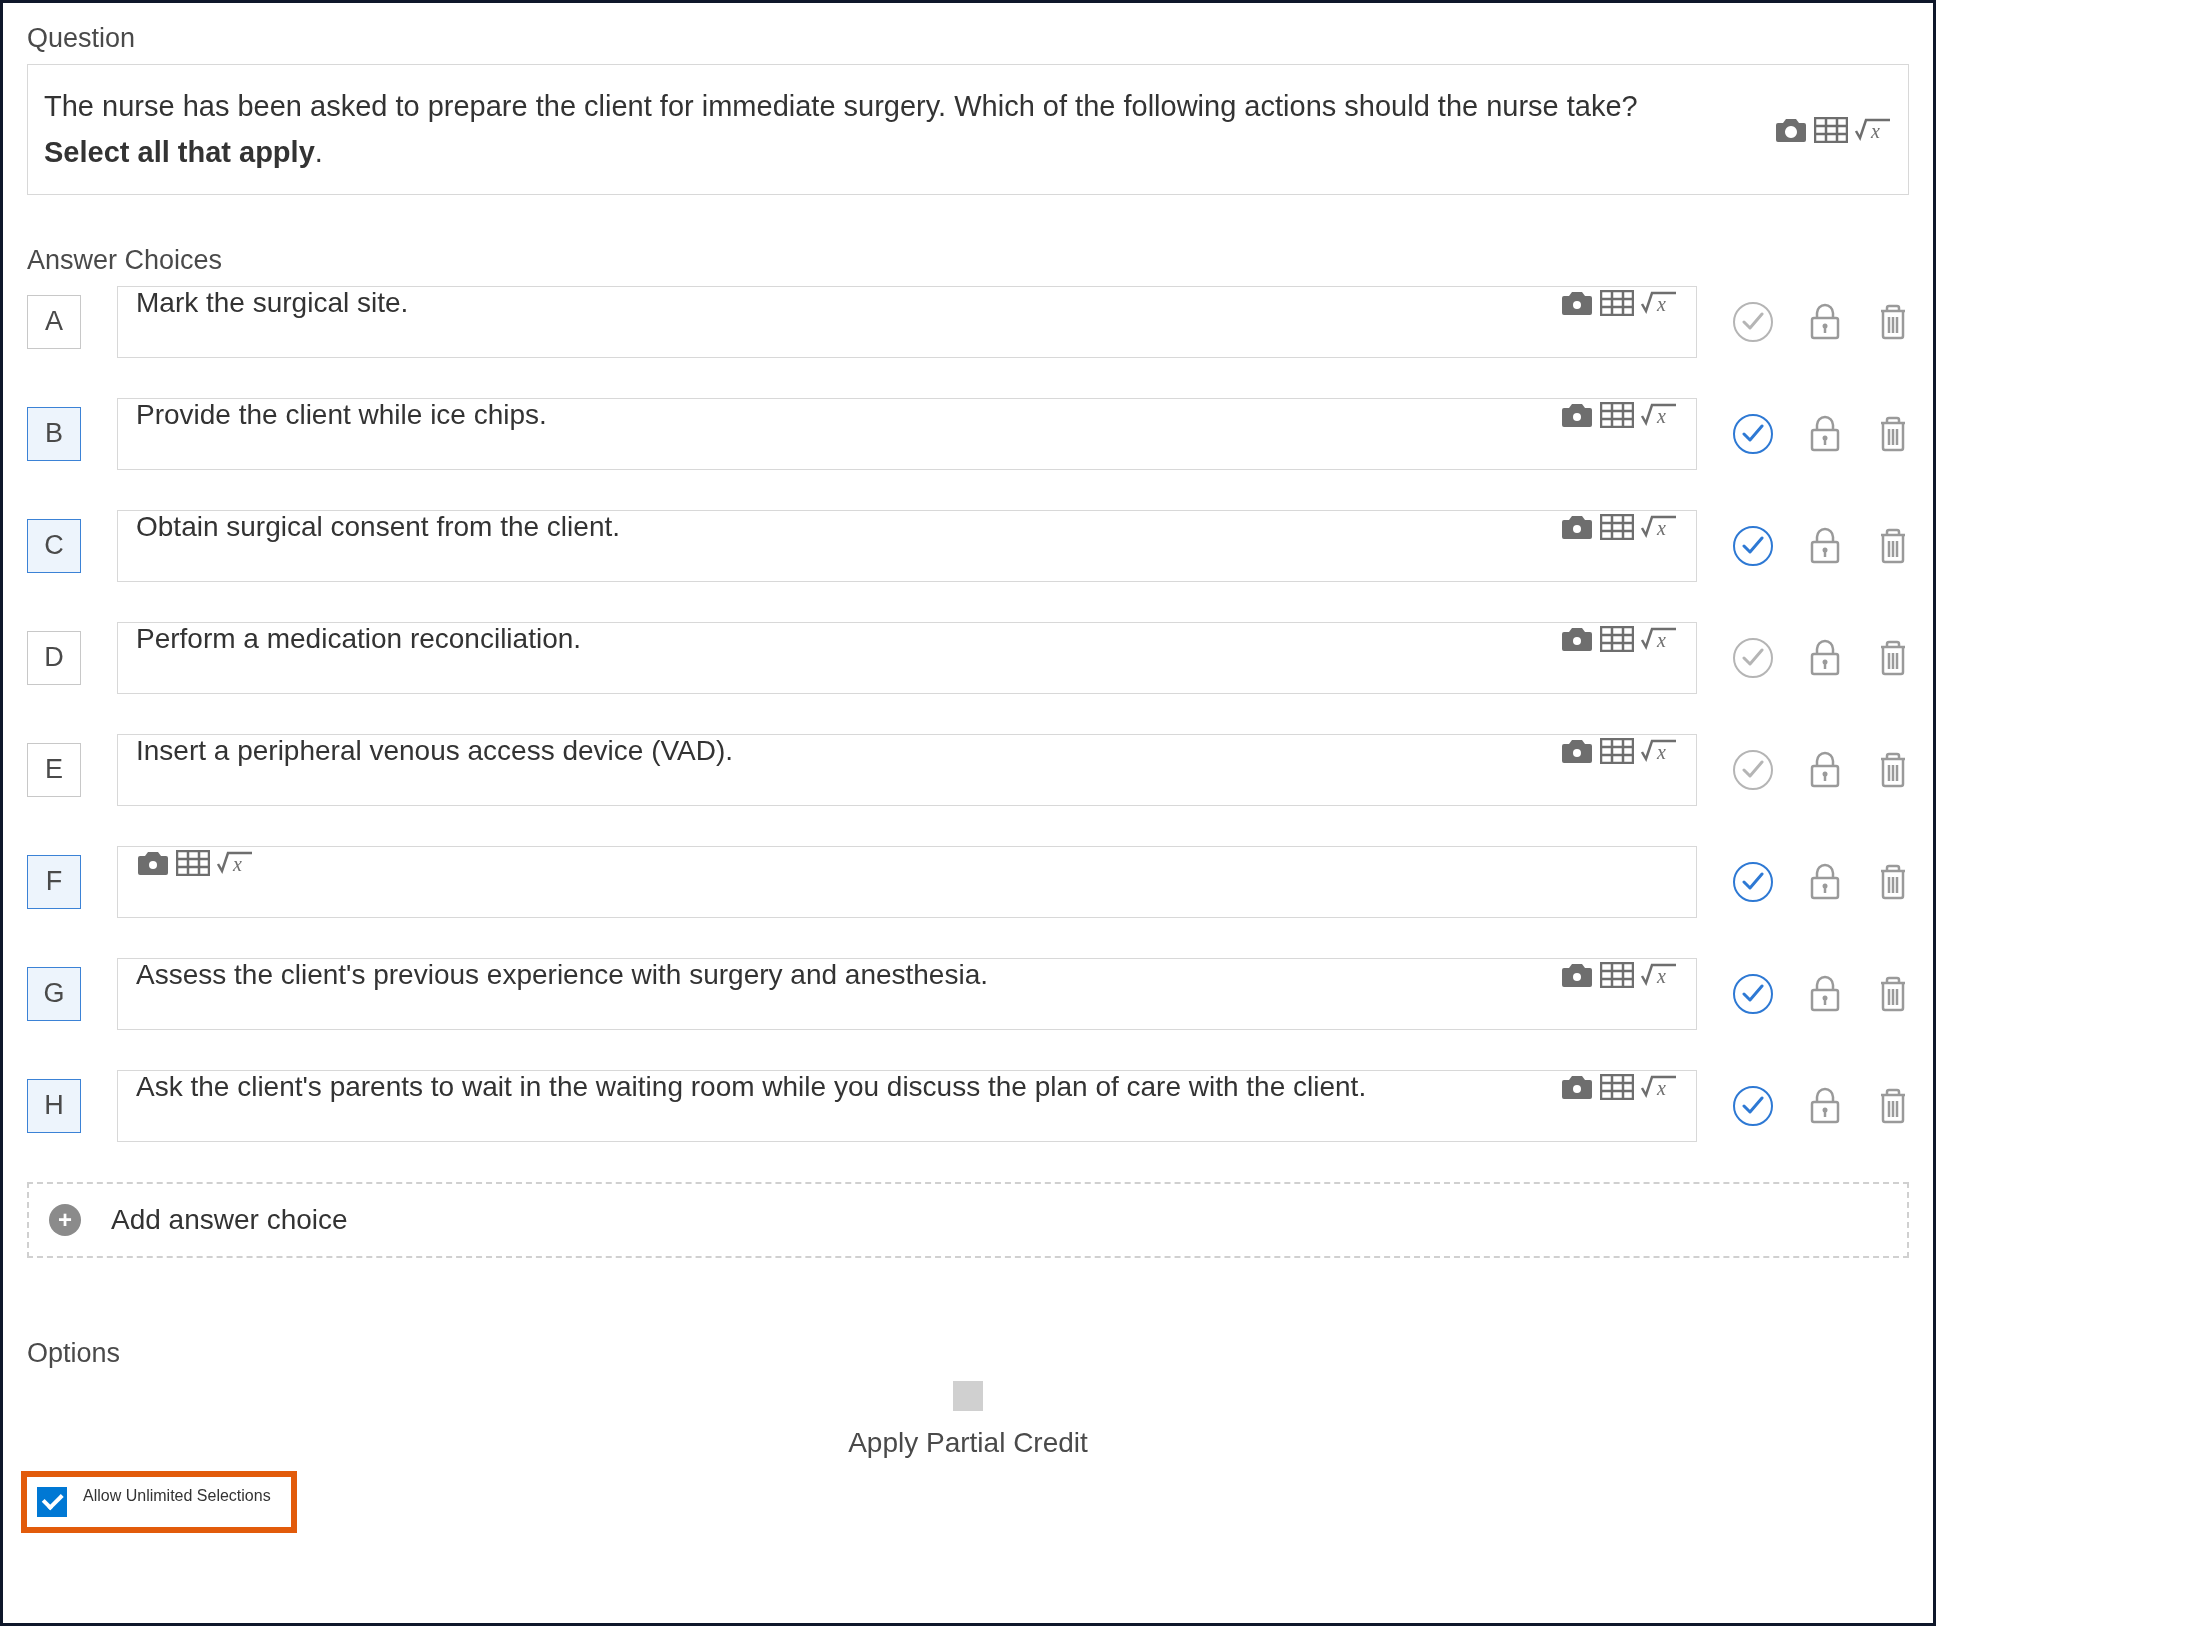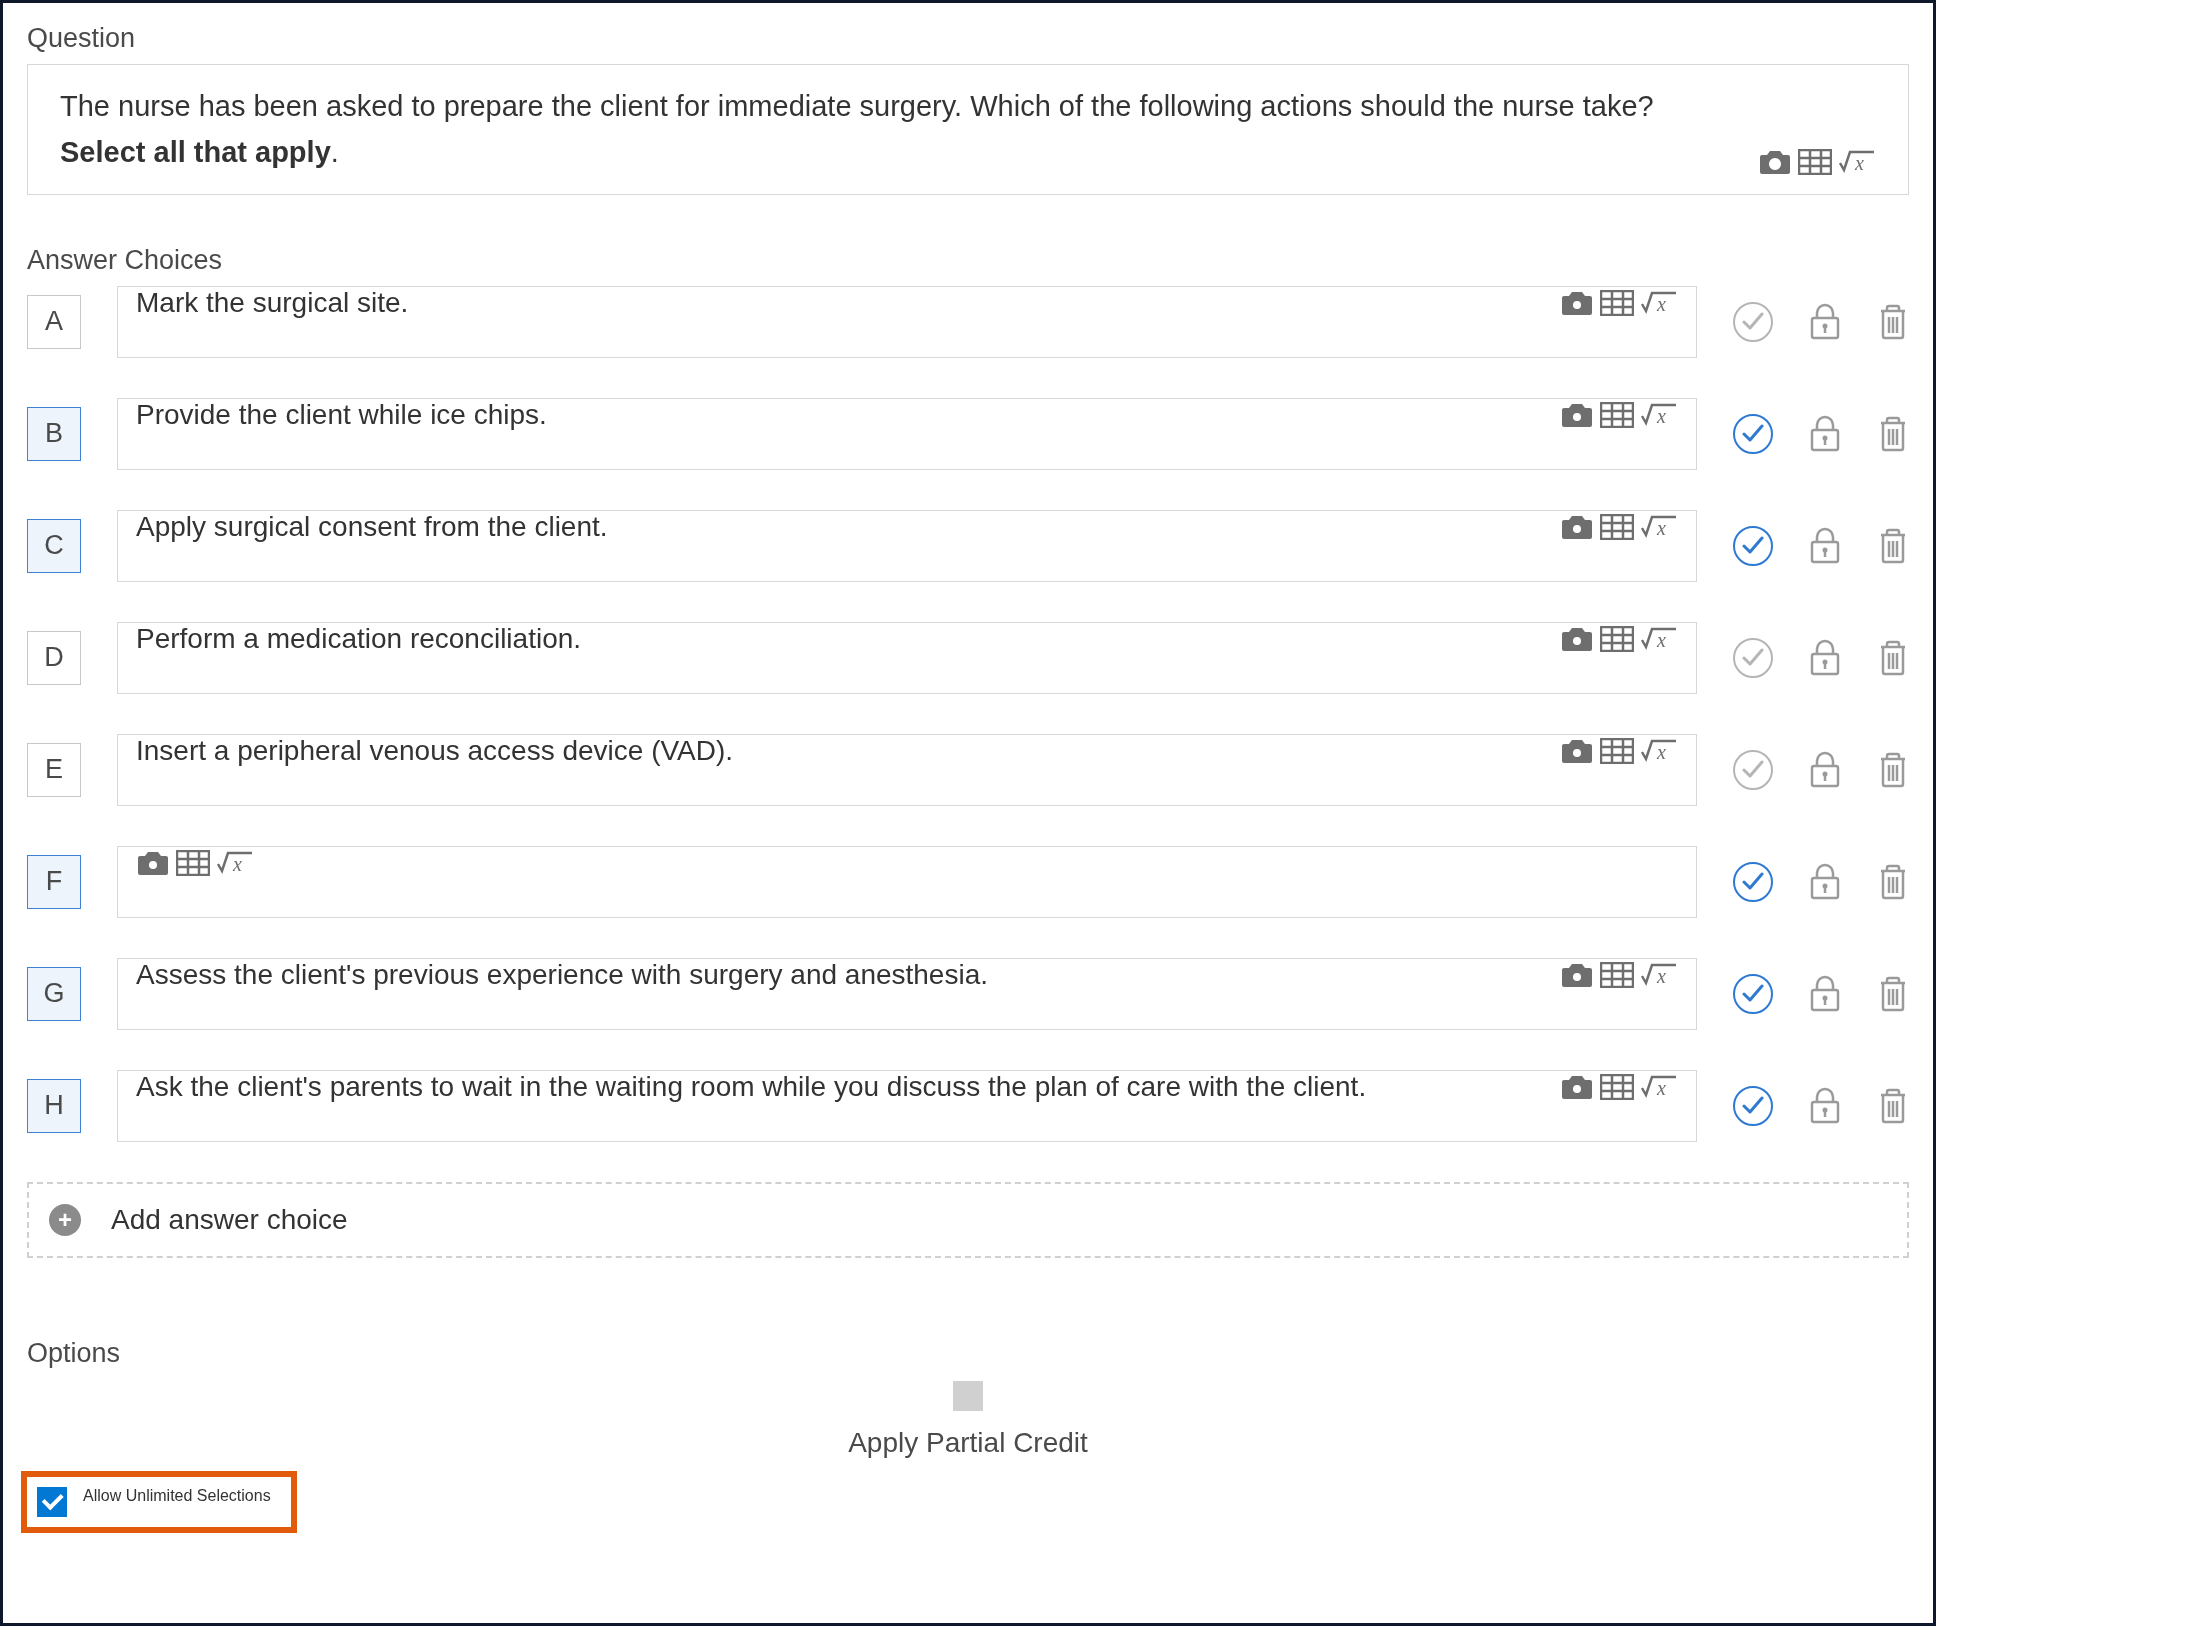--- a/index.html
+++ b/index.html
@@ -16,27 +16,27 @@
       min-height: 1626px;
     }
     .section-label {
       font-size: 27px;
       color: #4a4a4a;
       margin-bottom: 10px;
       font-weight: 400;
     }
     .question-box {
       border: 1px solid #d8d8d8;
-      padding: 18px 32px;
+      padding: 18px 16px;
       font-size: 29px;
       line-height: 1.6;
       color: #333;
       display: flex;
       justify-content: space-between;
-      align-items: flex-end;
+      align-items: center;
     }
     .question-text-wrap { flex: 1; padding-right: 16px; }
     .question-bold { font-weight: 700; }
     .toolbar-icons {
       display: flex;
       align-items: center;
       gap: 6px;
       flex-shrink: 0;
       color: #6c6c6c;
       margin-top: 2px;
@@ -312,21 +312,21 @@
                 <line x1="12" y1="14" x2="12" y2="30" stroke="#9a9a9a" stroke-width="2.5"></line>
                 <line x1="16" y1="14" x2="16" y2="30" stroke="#9a9a9a" stroke-width="2.5"></line>
                 <line x1="20" y1="14" x2="20" y2="30" stroke="#9a9a9a" stroke-width="2.5"></line>
               </svg>
             </span>
     </div>
   </div>
         <div class="answer-row">
     <div class="letter-box selected">C</div>
     <div class="answer-input">
-      <span class="answer-text">Apply surgical consent from the client.</span>
+      <span class="answer-text">Obtain surgical consent from the client.</span>
       <div class="toolbar-icons">
   <span class="icon-btn">
     <svg width="34" height="28" viewBox="0 0 34 28">
                   <path d="M4 7 h5 l3 -4 h10 l3 4 h5 a2 2 0 0 1 2 2 v15 a2 2 0 0 1 -2 2 H4 a2 2 0 0 1 -2 -2 V9 a2 2 0 0 1 2 -2 Z" fill="#6e6e6e"></path>
                   <circle cx="17" cy="16" r="4" fill="#fff"></circle>
                 </svg>
   </span>
   <span class="icon-btn">
     <svg width="34" height="26" viewBox="0 0 34 26">
                   <rect x="1" y="1" width="32" height="24" fill="none" stroke="#6e6e6e" stroke-width="2.5"></rect>

